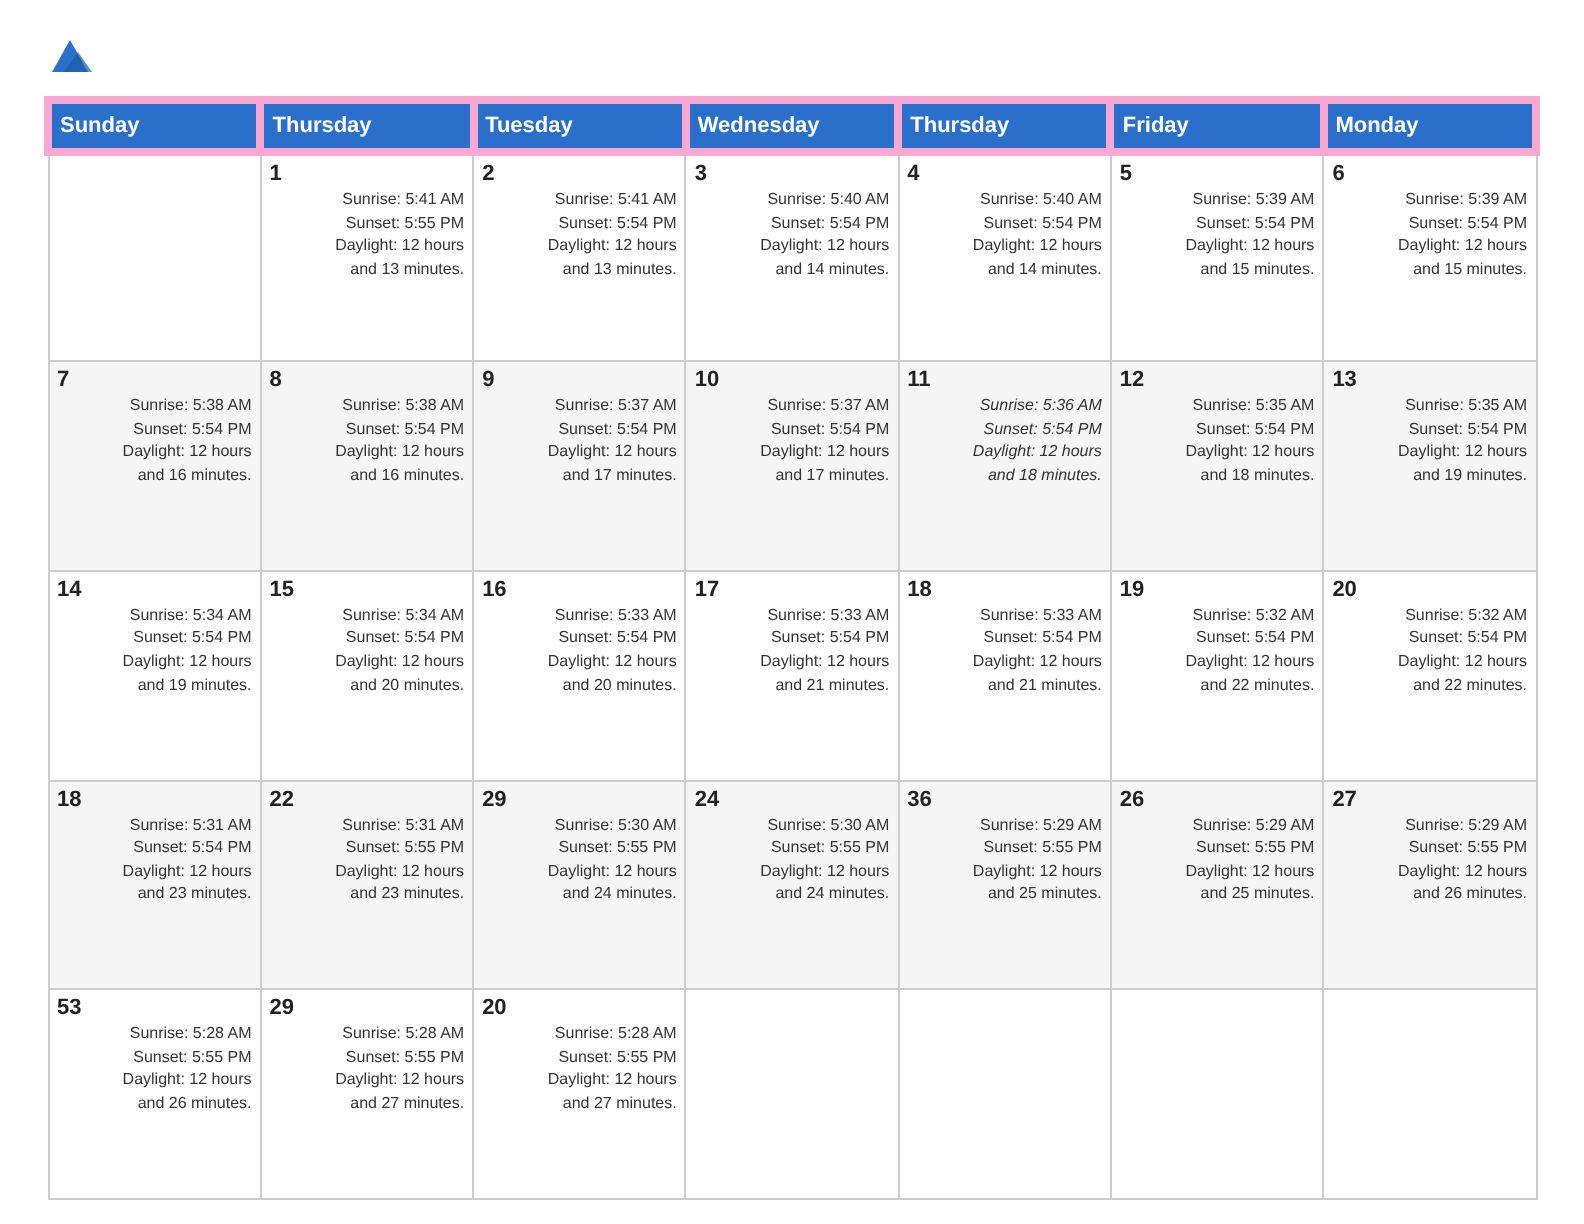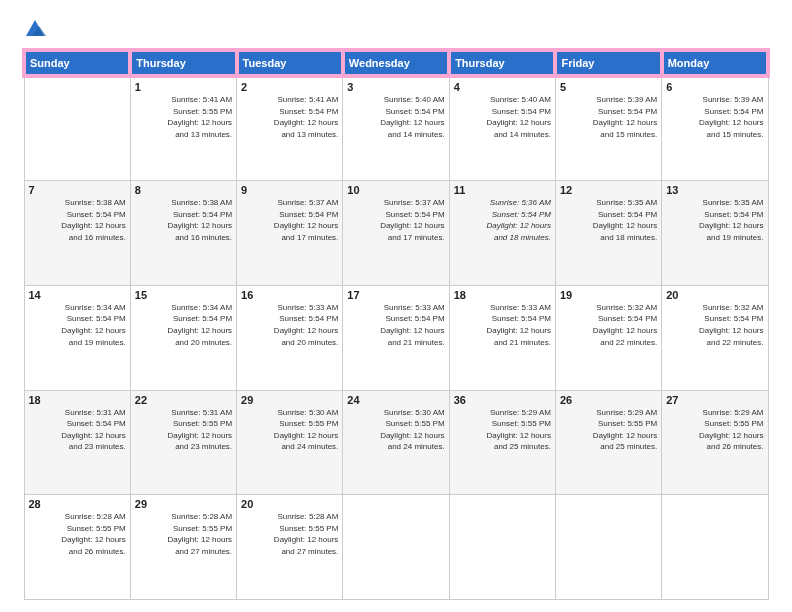--- a/index.html
+++ b/index.html
@@ -331,21 +331,21 @@
           <td>
             <span class="day-number">27</span>
             <div class="day-info" style="white-space: pre-line;">Sunrise: 5:29 AM
 Sunset: 5:55 PM
 Daylight: 12 hours
 and 26 minutes.</div>
           </td>
         </tr>
         <tr>
           <td>
-            <span class="day-number">28</span>
+            <span class="day-number">53</span>
             <div class="day-info" style="white-space: pre-line;">Sunrise: 5:28 AM
 Sunset: 5:55 PM
 Daylight: 12 hours
 and 26 minutes.</div>
           </td>
           <td>
             <span class="day-number">29</span>
             <div class="day-info" style="white-space: pre-line;">Sunrise: 5:28 AM
 Sunset: 5:55 PM
 Daylight: 12 hours

